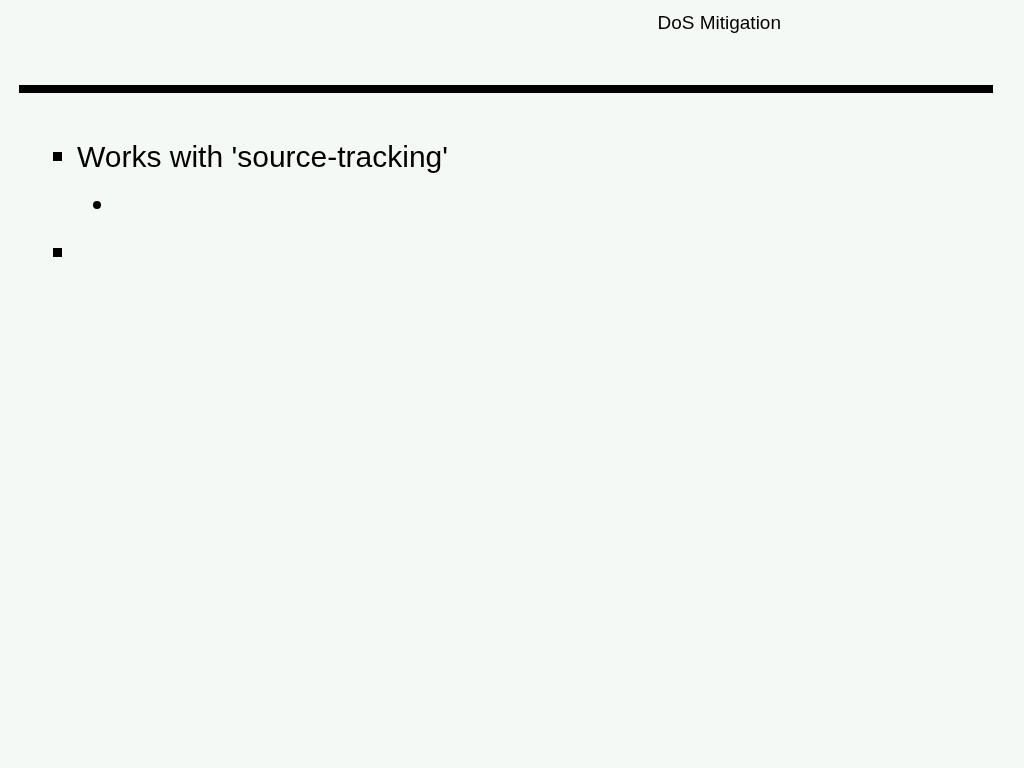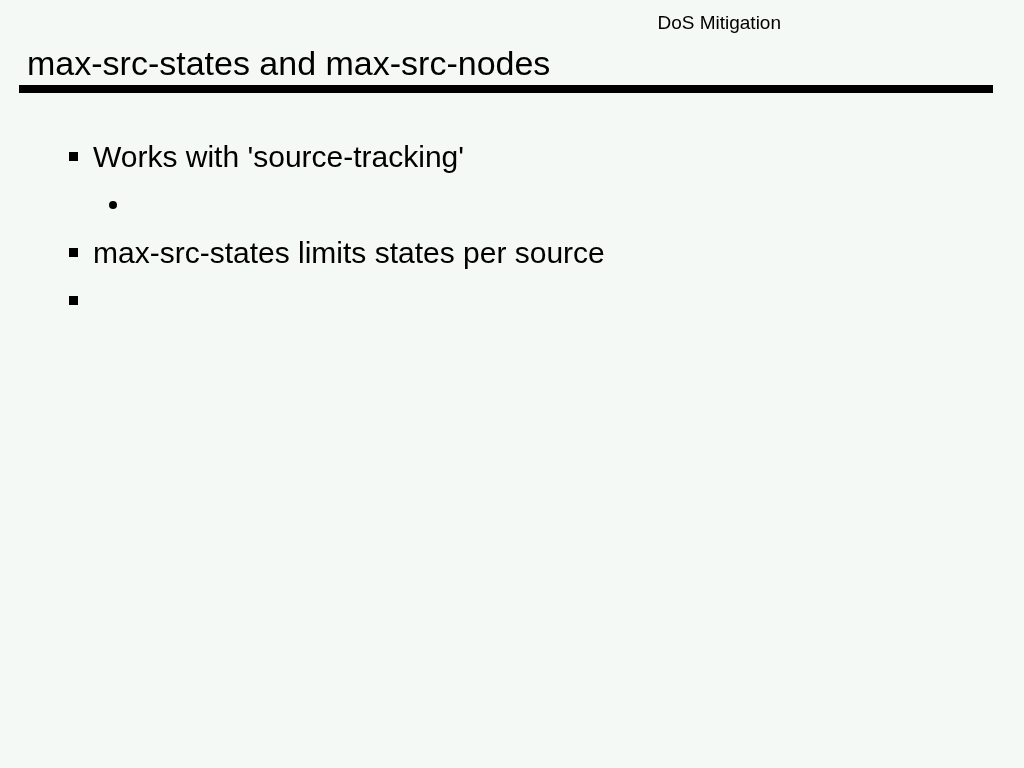--- a/index.html
+++ b/index.html
@@ -67,21 +67,20 @@
     width: 1024px;
     list-style: none;
     margin: 0;
     padding: 0;
   }
 
   .bullet-row {
     position: relative;
     height: 48px;
     white-space: nowrap;
-    margin-left: 16px;
   }
 
   .bullet-row.level-1 {
     padding-left: 53px;
   }
   .bullet-row.level-2 {
     padding-left: 93px;
   }
 
   .bullet-marker {
@@ -123,39 +122,34 @@
     margin-left: 22px;
   }
 </style>
 </head>
 <body>
 
 <div class="slide">
 
   <div class="running-header">DoS Mitigation</div>
 
-  <h1 class="slide-title">max-src-states and max-src-nodes</h1>
 
   <div class="title-rule"></div>
 
   <ul class="body-list">
 
     <li class="bullet-row level-1">
       <span class="bullet-marker"></span>
       <span class="bullet-text">Works with 'source-tracking'</span>
     </li>
 
     <li class="bullet-row level-2">
       <span class="bullet-marker"></span>
     </li>
 
-    <li class="bullet-row level-1">
-      <span class="bullet-marker"></span>
-      <span class="bullet-text">max-src-states limits states per source</span>
-    </li>
 
     <li class="bullet-row level-1">
       <span class="bullet-marker"></span>
     </li>
 
   </ul>
 
 </div>
 
 </body></html>

